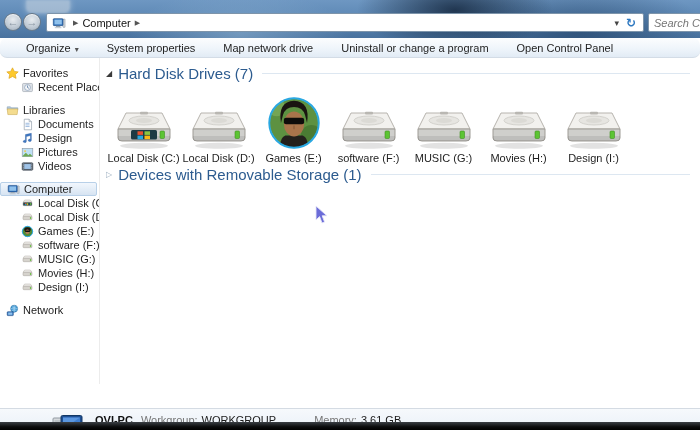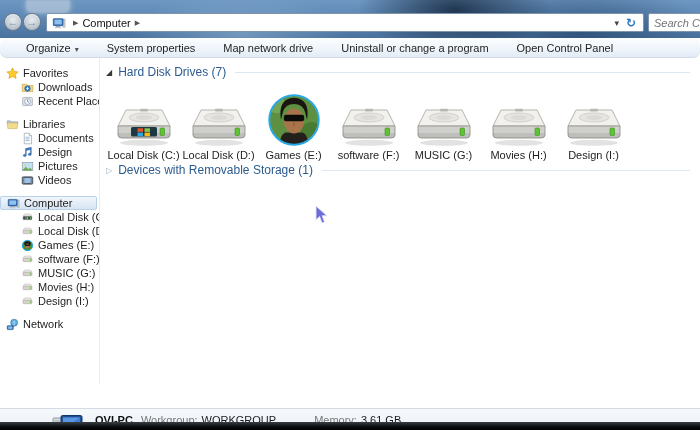--- a/index.html
+++ b/index.html
@@ -52,21 +52,21 @@
   .sb-row.child { padding-left:21px; }
   .sb-row .sb-ico { width:13px; height:13px; margin-right:4px; flex:0 0 auto; }
   .sb-row.sel { background:linear-gradient(180deg,#f2f7fd,#d7e4f2); border:1px solid #b8d0e8;
     border-radius:2px; margin-right:2px; }
   .sb-gap { height:9px; }
   .main { position:absolute; left:100px; top:0; width:600px; height:326px; padding:5px 10px 0 6px; }
   .group-head { display:flex; align-items:center; margin-top:2px; }
   .tri { font-size:8px; margin-right:6px; }
   .tri.exp { color:#3a3a3a; }
   .tri.col { color:#9fb0c1; }
-  .group-title { font-size:12px; color:#2c5b8f; white-space:nowrap; }
+  .group-title { font-size:15px; color:#2c5b8f; white-space:nowrap; }
   .group-rule { flex:1; height:1px; background:#dde7f1; margin-left:9px; }
   .drives-row { display:flex; align-items:flex-end; margin:13px 0 2px 0; min-height:66px; }
   .drive-tile { width:75px; display:flex; flex-direction:column; align-items:center; }
   .drive-ico { height:56px; display:flex; align-items:flex-end; justify-content:center; }
   .drive-label { margin-top:1px; font-size:11px; color:#1e1e1e; white-space:nowrap; }
   
   .statusbar { position:absolute; left:0; top:408px; width:700px; height:38px;
     background:linear-gradient(180deg,#f6f9fc 0%, #eaf0f8 60%, #e3ebf4 100%);
     border-top:1px solid #d4dbe3; }
   .sb-pc-icon { position:absolute; left:50px; top:4px; }
@@ -120,28 +120,20 @@
       <span class="tb-item">Open Control Panel</span>
     </div>
 
   <div class="content">
     <div class="sidebar" id="sidebar">
         <div class="sb-row">
           <span class="sb-ico"><svg viewBox="0 0 16 16">
               <path d="M8 1l2.2 4.4 4.8.6-3.5 3.3.9 4.7L8 11.7 3.6 14l.9-4.7L1 6l4.8-.6z" fill="#fdc92d" stroke="#dda31e" stroke-width=".8"></path>
             </svg></span>
           <span>Favorites</span>
-        </div>
-        <div class="sb-row child">
-          <span class="sb-ico"><svg viewBox="0 0 16 16">
-              <path d="M1.5 4h5l1.5 1.5h6.5V13h-13z" fill="#f7d785" stroke="#caa23f" stroke-width=".8"></path>
-              <circle cx="8" cy="9.3" r="3.4" fill="#2f7fd3" stroke="#1b5a9e" stroke-width=".7"></circle>
-              <path d="M8 7.3v3M6.6 9L8 10.6 9.4 9" stroke="#fff" fill="none" stroke-width="1.1"></path>
-            </svg></span>
-          <span>Downloads</span>
         </div>
         <div class="sb-row child">
           <span class="sb-ico"><svg viewBox="0 0 16 16">
               <rect x="2" y="3" width="12" height="10" rx="1" fill="#dfe3e8" stroke="#9aa3ad" stroke-width=".8"></rect>
               <circle cx="8" cy="8" r="3.6" fill="#f4f6f8" stroke="#7f96b5" stroke-width=".8"></circle>
               <path d="M8 5.6V8l1.8 1" stroke="#4a6f9e" fill="none" stroke-width=".9"></path>
             </svg></span>
           <span>Recent Places</span>
         </div>
         <div class="sb-gap"></div>

